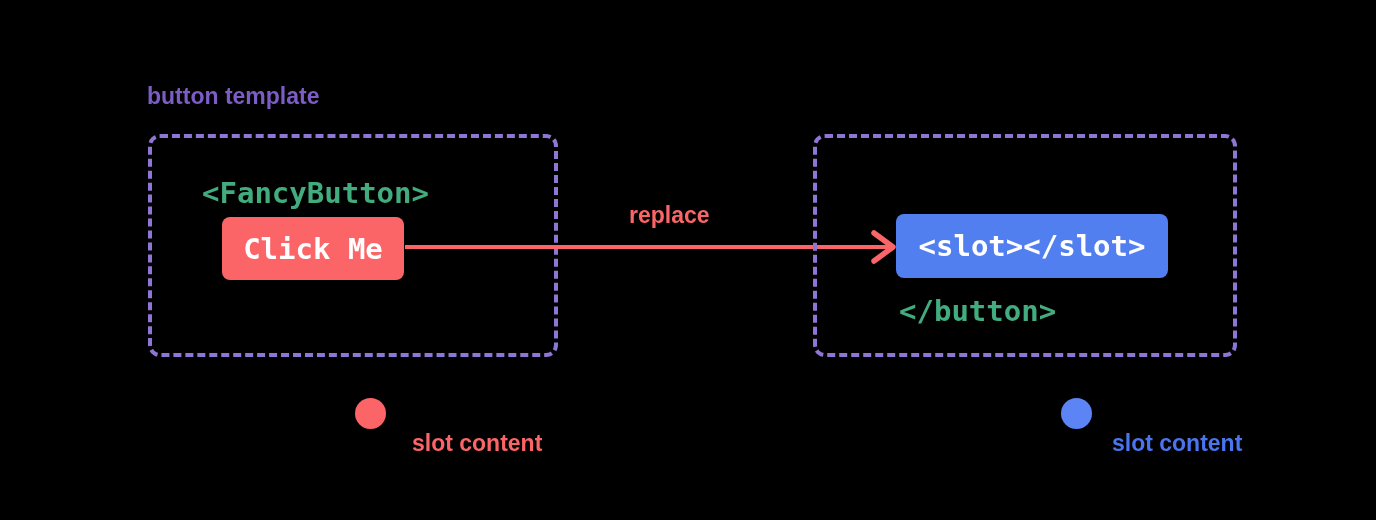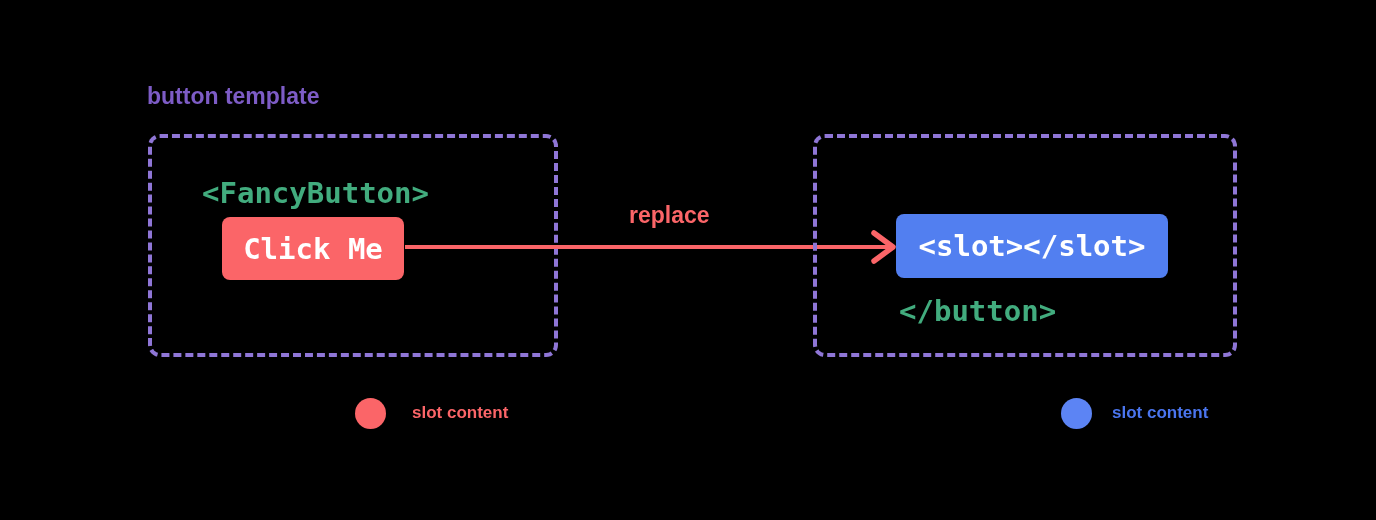--- a/index.html
+++ b/index.html
@@ -58,21 +58,21 @@
     font-weight: 700; font-size: 23px; line-height: 24px;
     color: var(--red);
     white-space: nowrap;
   }
   #replace-arrow { left: 402px; top: 225px; width: 498px; height: 44px; }
   #replace-arrow .arrow-stroke { stroke: var(--red); fill: none; }
   .legend-dot { width: 31px; height: 31px; border-radius: 50%; }
   #slot-content-dot { left: 355px; top: 398px; background: var(--red); }
   #slot-outlet-dot  { left: 1061px; top: 398px; background: var(--blue_dot); }
   .legend-label {
-    font-weight: 700; font-size: 17px; line-height: 26px; white-space: nowrap;
+    font-weight: 700; font-size: 23px; line-height: 26px; white-space: nowrap; margin-top: 30px;
   }
   #slot-content-label { left: 412px; top: 400px; color: var(--red); }
   #slot-outlet-label  { left: 1112px; top: 400px; color: var(--blue_text); }
   #left-panel-title  { left: 147px; top: 84px; }
   #right-panel-title { left: 812px; top: 84px; }
   #left-box  { left: 148px; top: 134px; width: 410px; height: 223px; }
   #right-box { left: 813px; top: 134px; width: 424px; height: 223px; }
   #left-open-tag  { left: 202px; top: 178px; }
   #left-close-tag { left: 202px; top: 296px; }
   #right-open-tag  { left: 899px; top: 178px; }

